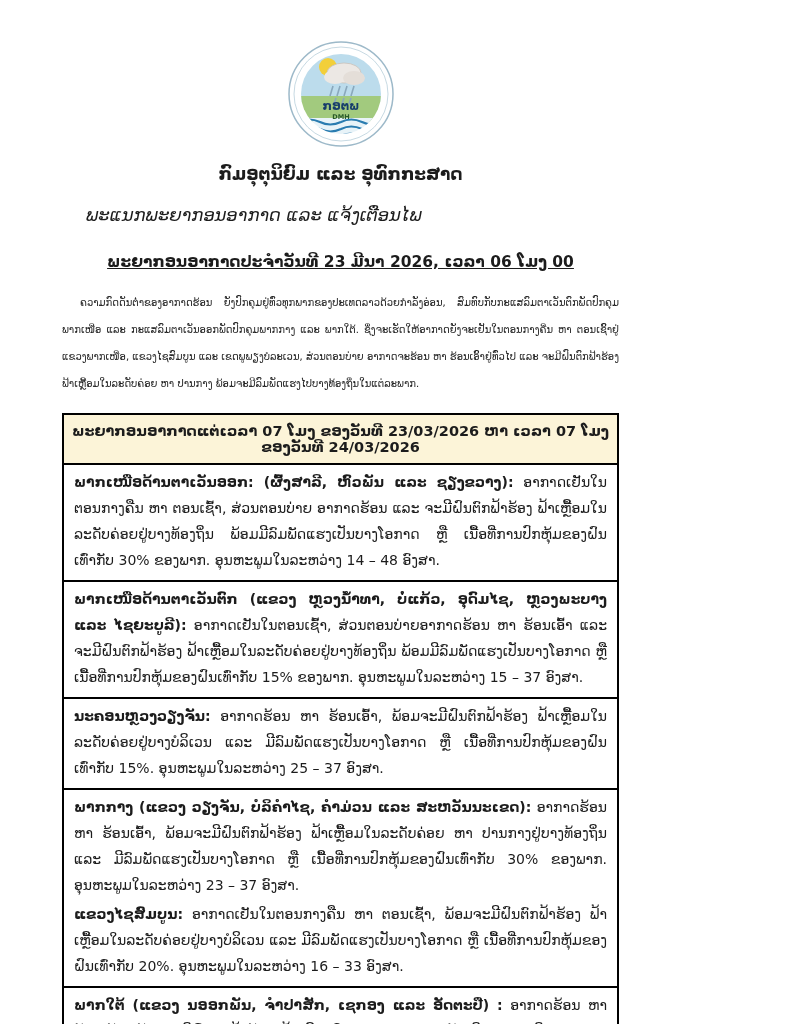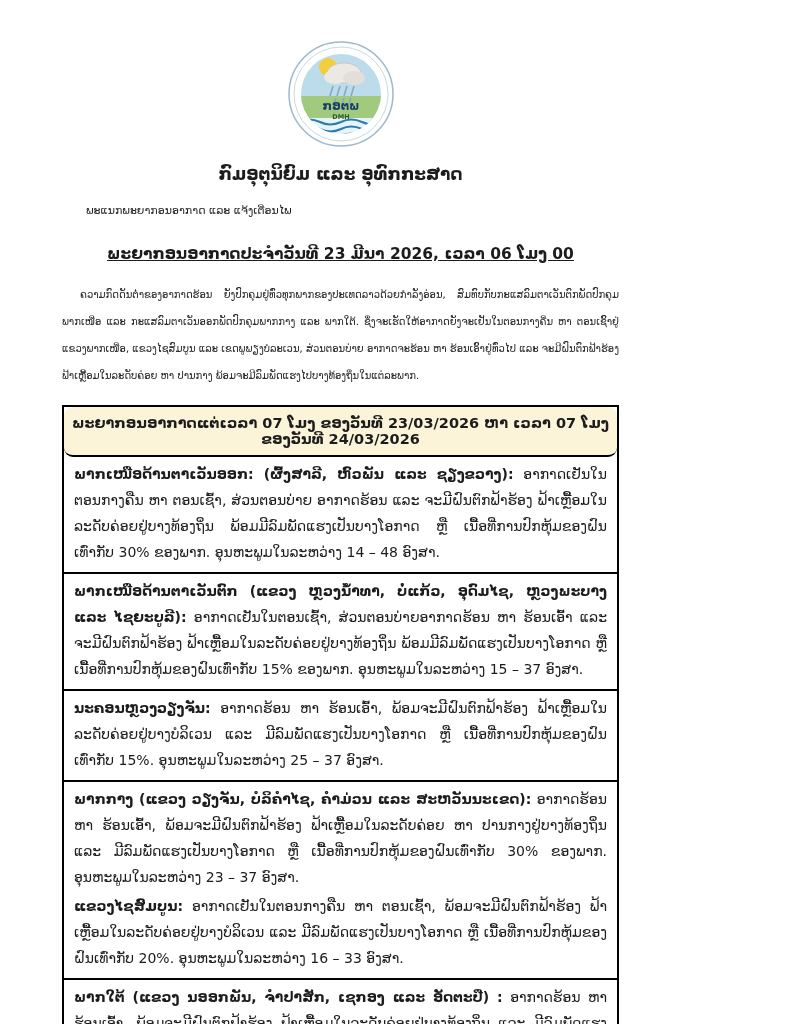--- a/index.html
+++ b/index.html
@@ -4,27 +4,27 @@
 <style>
   html,body{margin:0;padding:0;}
   body{
     width:791px;height:1024px;background:#ffffff;color:#1c1c1c;
     font-family:"DejaVu Sans","Liberation Sans",sans-serif;
     -webkit-font-smoothing:antialiased;
   }
   .page{width:681px;height:1024px;box-sizing:border-box;padding:40px 62px 0 62px;overflow:hidden;}
   .logo-wrap{text-align:center;margin:0 0 6px 0;}
   .doc-title{text-align:center;font-weight:bold;font-size:17px;margin:12px 0 20px 0;}
-  .division{font-size:11px;margin:0 0 28px 24px;}
+  .division{font-size:18px;margin:0 0 28px 24px;font-style:italic;}
   .bulletin-title{text-align:center;font-weight:bold;font-size:15.5px;margin:0 0 18px 0;}
   .bulletin-title span{text-decoration:underline;}
   .intro{font-size:10px;line-height:27px;text-align:justify;text-indent:18px;margin:0 0 16px 0;}
   .forecast-table{border:2px solid #000;}
   .t-header{background:#fcf4d8;text-align:center;font-weight:bold;font-size:14.5px;
-            padding:8px 6px;border-bottom:2px solid #000;border-radius:9px;}
+            padding:8px 6px;border-bottom:2px solid #000;}
   .t-row{padding:4px 10px 7px 10px;font-size:14px;line-height:26px;text-align:justify;
          border-bottom:2px solid #000;}
   .t-row:last-child{border-bottom:none;}
   .cell-para{margin:0;}
   .cell-para + .cell-para{margin-top:3px;}
   .lead{font-weight:bold;}
   .sub{font-weight:bold;}
   svg text{font-family:"DejaVu Sans","Liberation Sans",sans-serif;}
 </style>
 </head>

